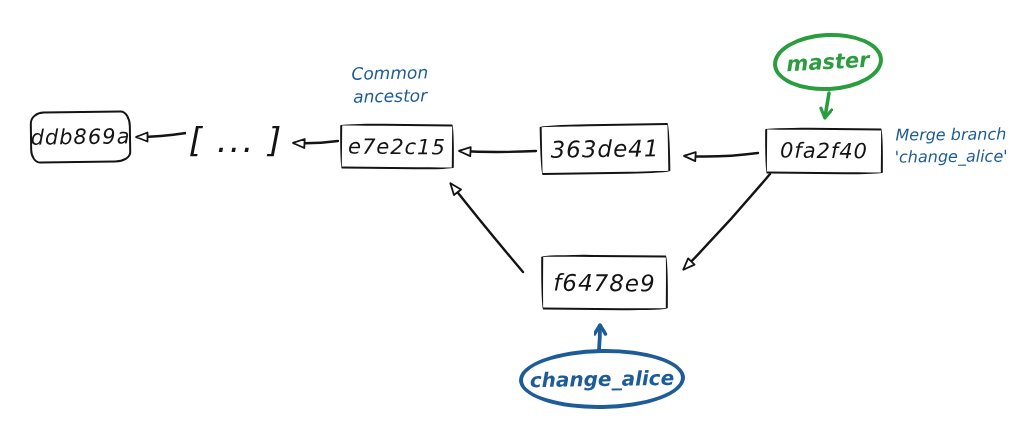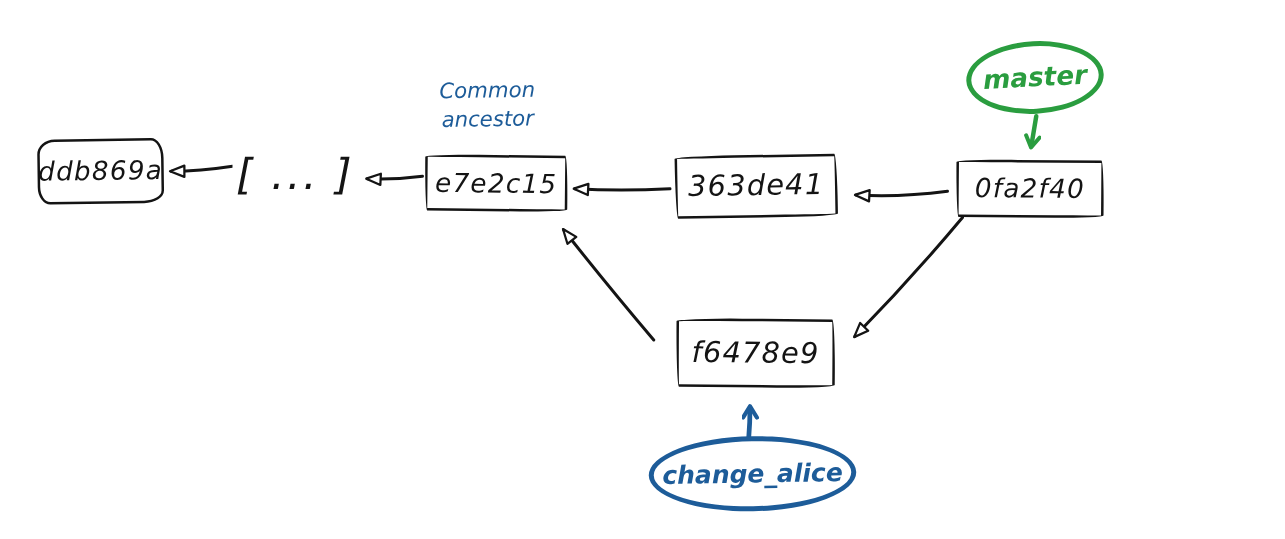--- a/index.html
+++ b/index.html
@@ -130,15 +130,17 @@
   <div class="branch-oval oval-change-alice">
     <span>change_alice</span>
   </div>
 
   <div class="note note-common-ancestor">
     <span class="line">Common</span>
     <span class="line">ancestor</span>
   </div>
 
   <div class="note note-merge-branch">
+    <span class="line">Merge branch</span>
+    <span class="line">'change_alice'</span>
   </div>
 
 </div>
 
 </body></html>

